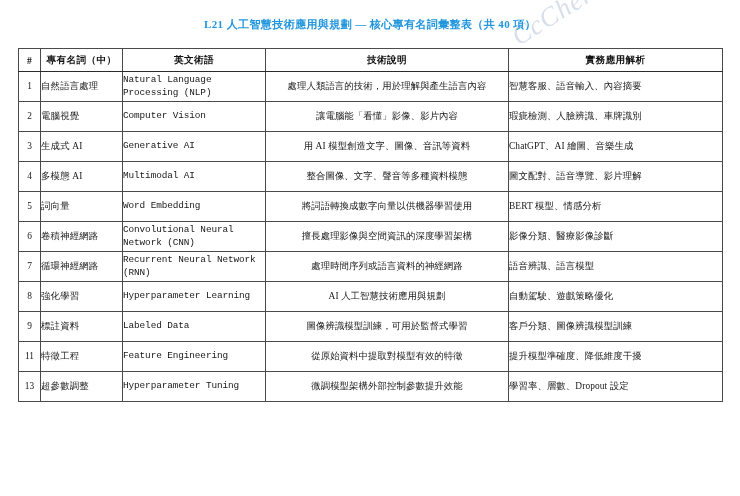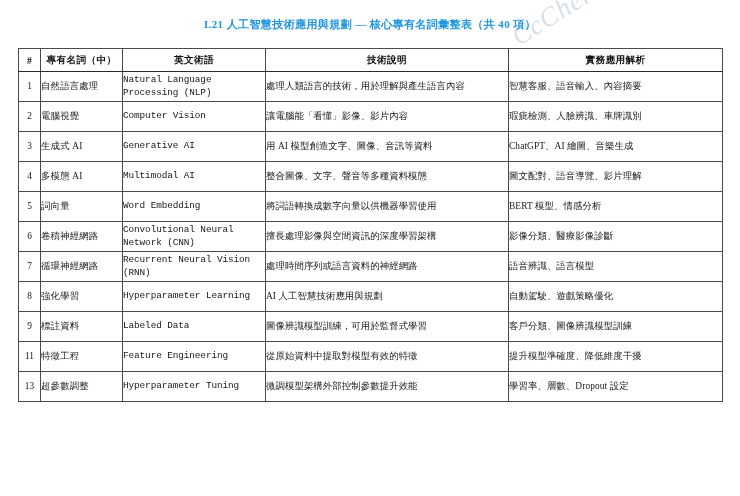--- a/index.html
+++ b/index.html
@@ -99,21 +99,21 @@
     color: #171717;
     line-height: 1.32;
   }
   td.idx {
     text-align: center;
     font-size: 10px;
     font-family: "Liberation Serif", "DejaVu Serif", serif;
   }
   td.zh   { padding: 2px 4px 2px 5px; letter-spacing: 0.2px; }
   td.en   { padding: 2px 4px 2px 5px; font-family: "Liberation Mono", "DejaVu Sans Mono", monospace; font-size: 9.1px; letter-spacing: -0.1px; margin-left: 36px; }
-  td.desc { padding: 2px 3px 2px 5px; letter-spacing: 0.1px; }
+  td.desc { padding: 2px 3px 2px 5px; letter-spacing: 0.1px; text-align: center; }
   td.app  { padding: 2px 3px 2px 5px; letter-spacing: 0.1px; }
 
   
   tr.tall td { height: 36px; }
 </style>
 </head>
 <body>
 
 <div class="watermark-layer">
   <span class="wm w1">CcChen</span>
@@ -181,21 +181,21 @@
         <tr class="tall">
           <td class="idx">6</td>
           <td class="zh">卷積神經網路</td>
           <td class="en">Convolutional Neural Network (CNN)</td>
           <td class="desc">擅長處理影像與空間資訊的深度學習架構</td>
           <td class="app">影像分類、醫療影像診斷</td>
         </tr>
         <tr class="tall">
           <td class="idx">7</td>
           <td class="zh">循環神經網路</td>
-          <td class="en">Recurrent Neural Vision (RNN)</td>
+          <td class="en">Recurrent Neural Network (RNN)</td>
           <td class="desc">處理時間序列或語言資料的神經網路</td>
           <td class="app">語音辨識、語言模型</td>
         </tr>
         <tr>
           <td class="idx">8</td>
           <td class="zh">強化學習</td>
           <td class="en">Hyperparameter Learning</td>
           <td class="desc">AI 人工智慧技術應用與規劃</td>
           <td class="app">自動駕駛、遊戲策略優化</td>
         </tr>

